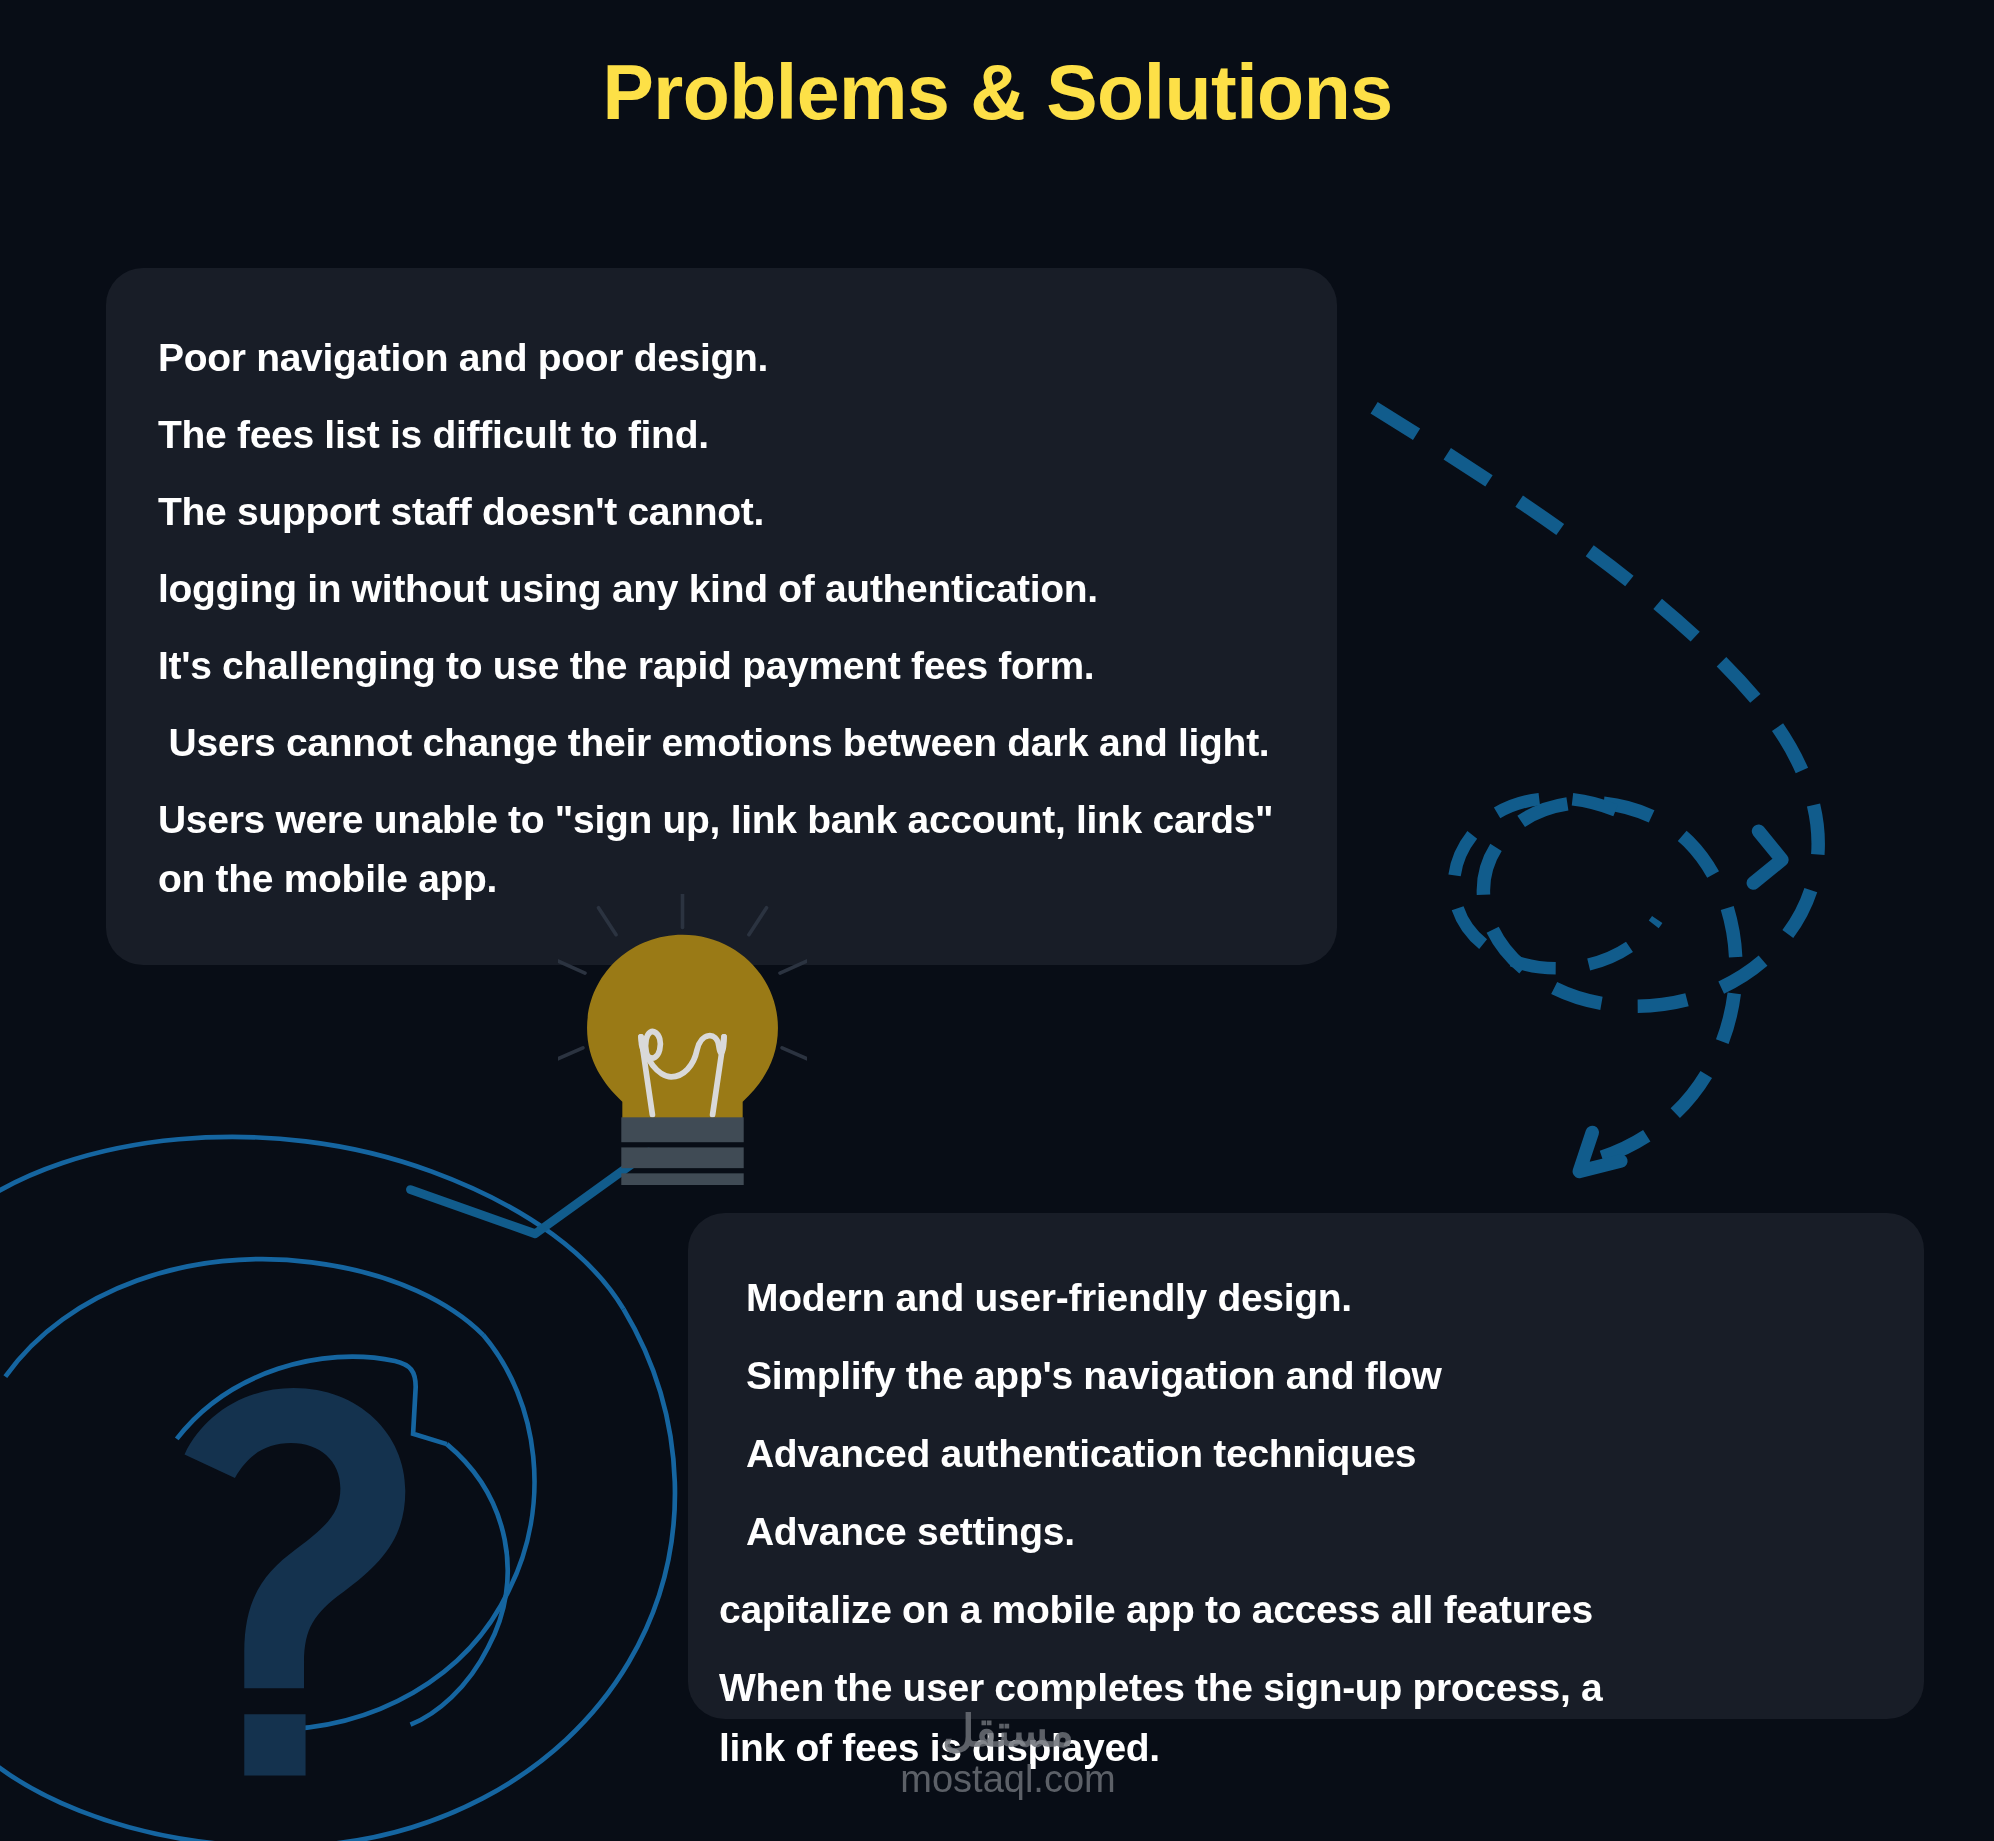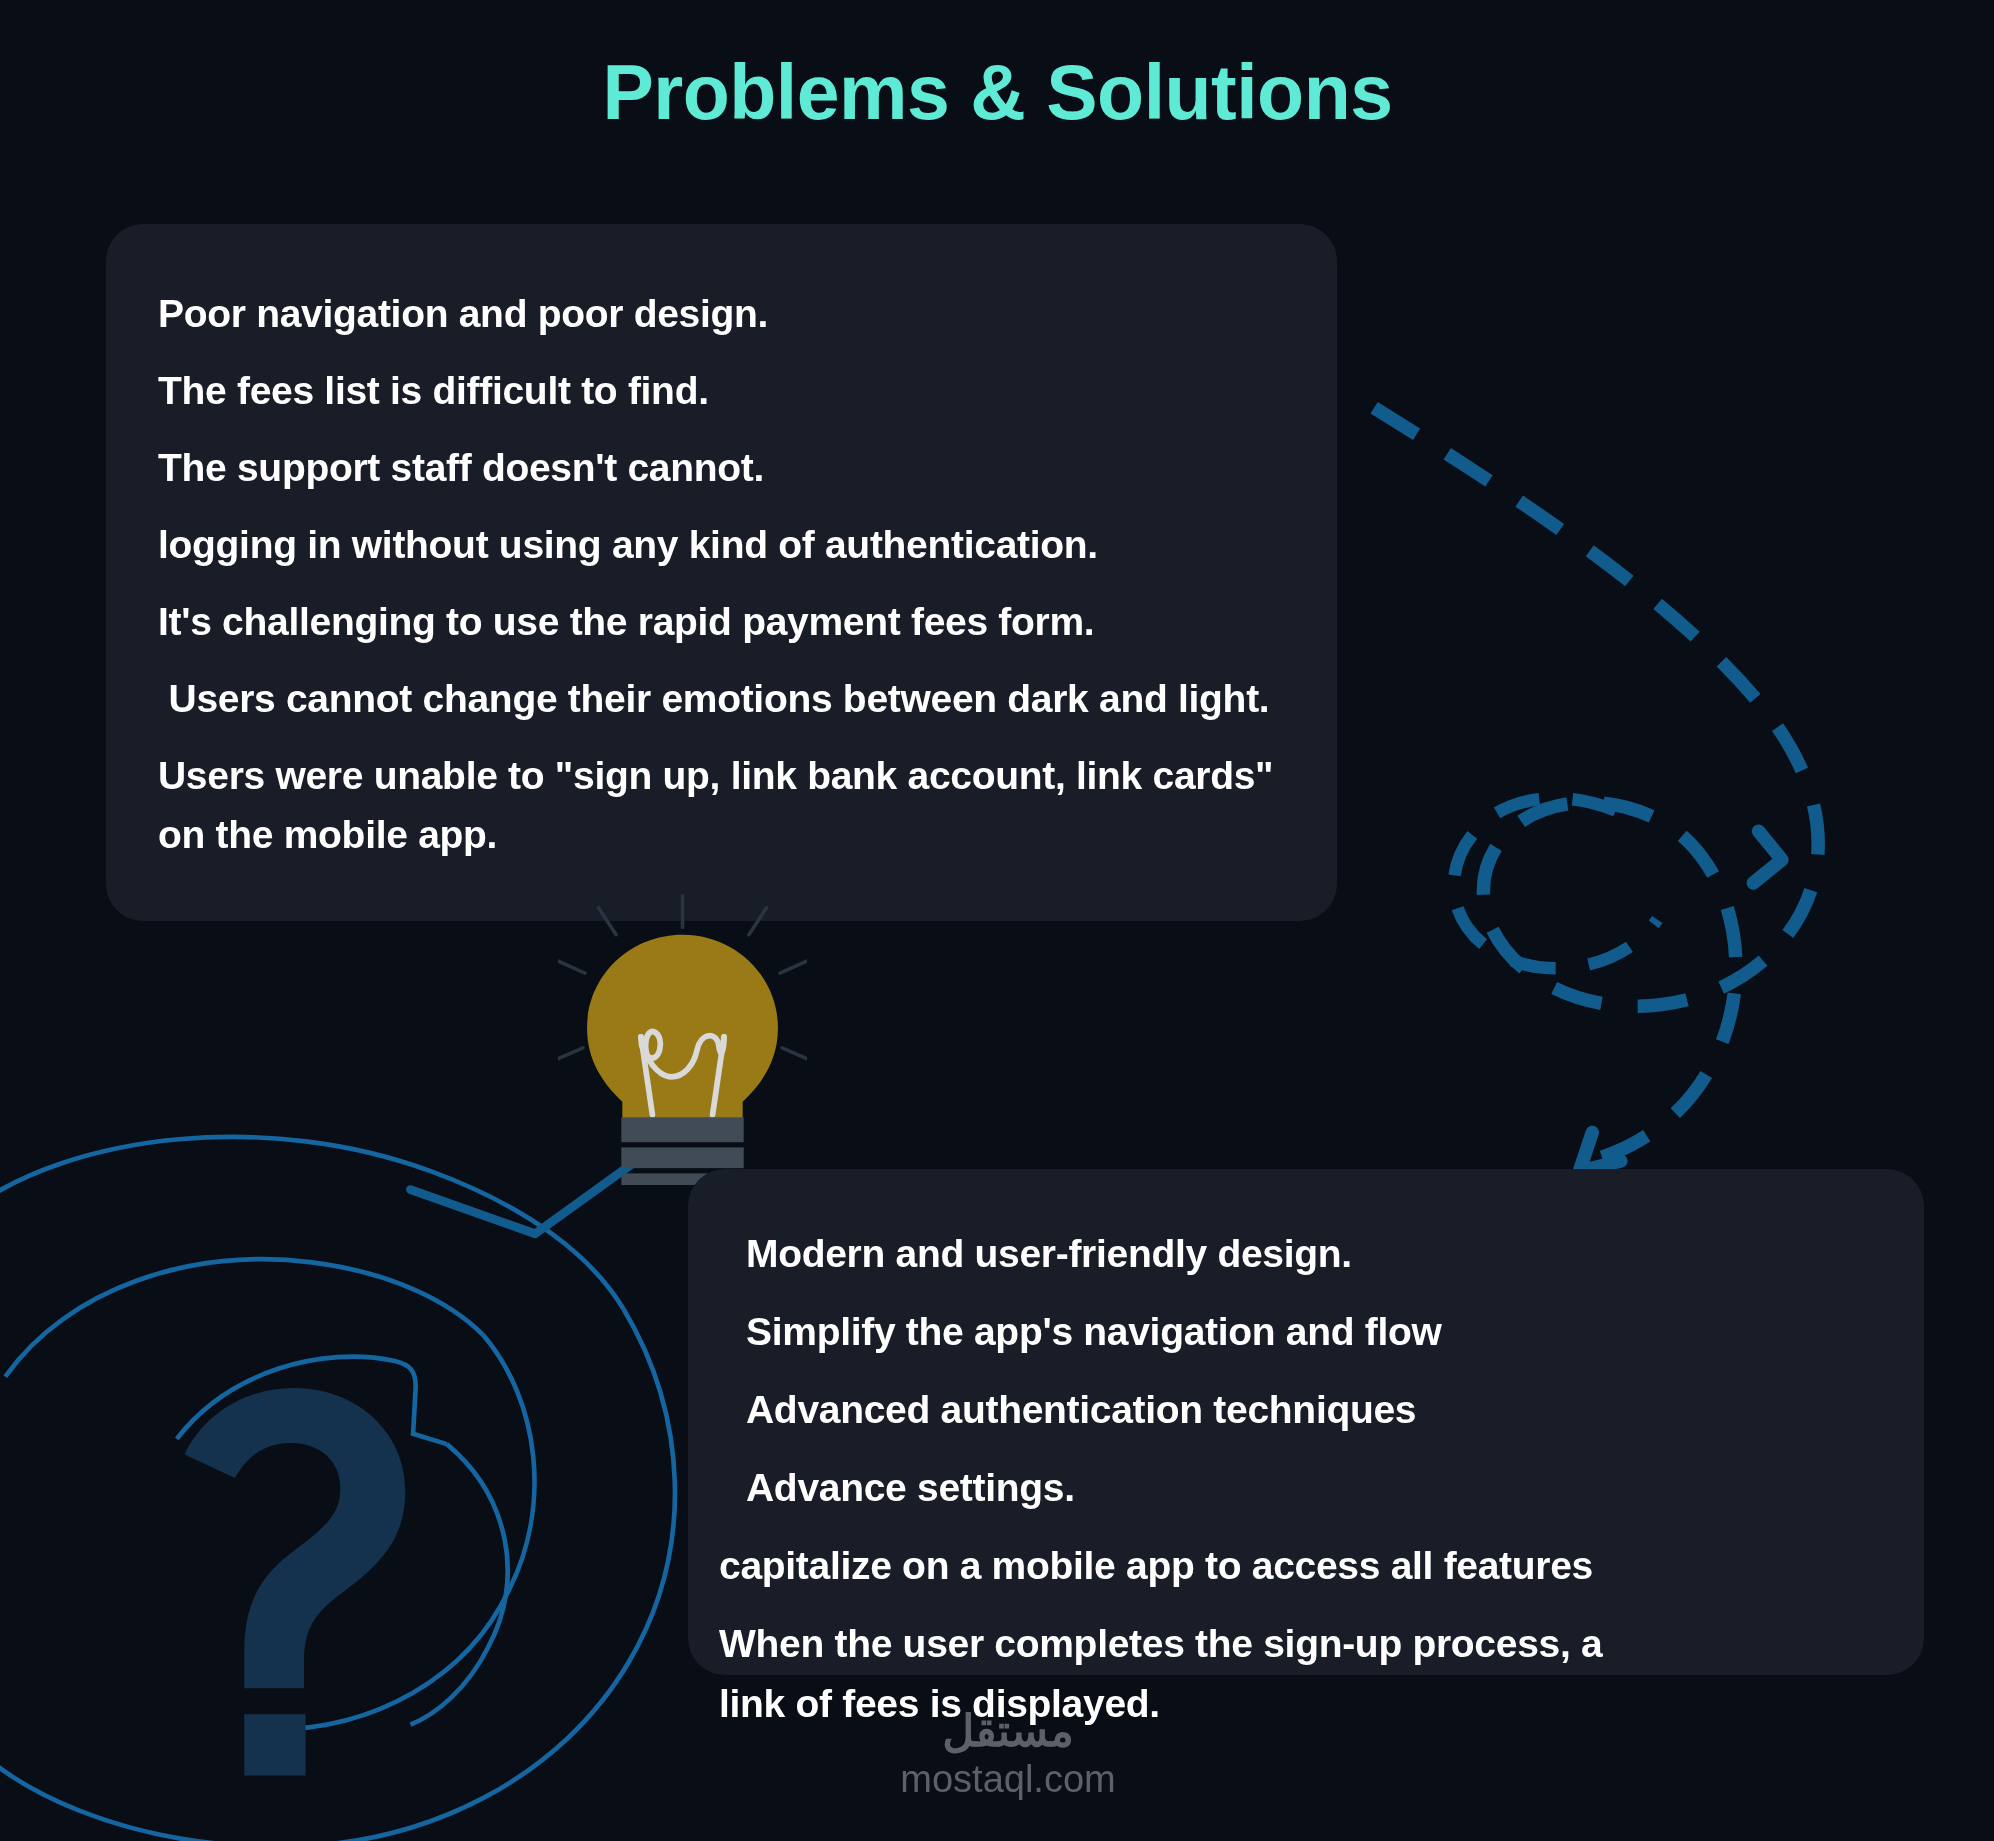--- a/index.html
+++ b/index.html
@@ -13,32 +13,33 @@
   #stage{position:absolute;inset:0;width:1995px;height:1841px;overflow:hidden;}
 
   
   .deco{position:absolute;left:0;top:0;width:1995px;height:1841px;pointer-events:none;}
 
   
   .title{
     position:absolute;
     left:0;top:50px;width:1995px;
     text-align:center;
-    color:#5eead4;
+    color:#fde047;
     font-size:77px;
     font-weight:700;
     letter-spacing:-0.5px;
     line-height:1.1;
   }
 
   
   .card{
     position:absolute;
     background:#181d27;
     border-radius:37px;
+    margin-top:44px;
   }
   #problems-card{
     left:106px;top:224px;
     width:1231px;height:697px;
   }
   #solutions-card{
     left:688px;top:1169px;
     width:1236px;height:506px;
   }
 

